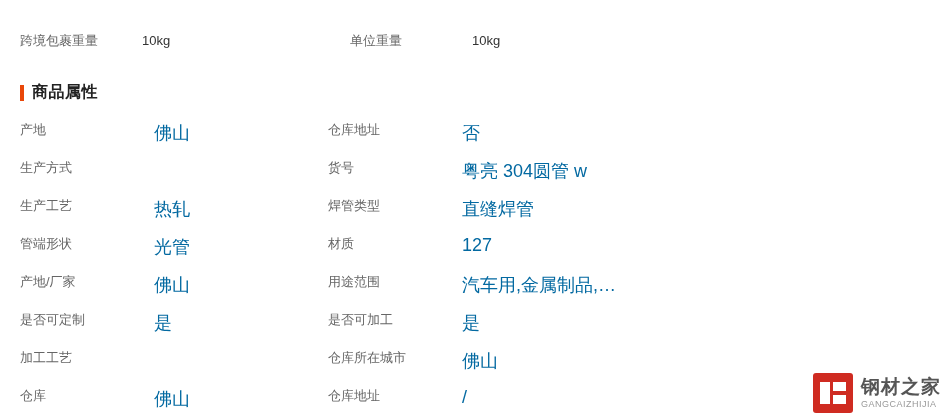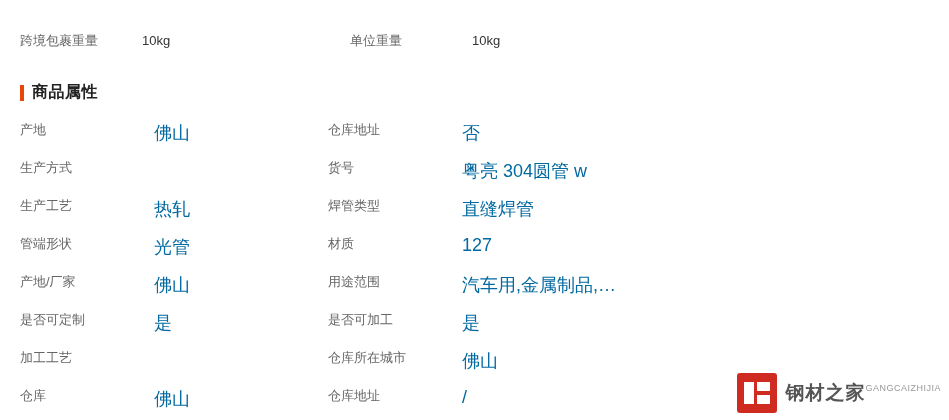--- a/index.html
+++ b/index.html
@@ -119,20 +119,21 @@
   }
   .wm-mark .b1, .wm-mark .b2, .wm-mark .b3 {
     position: absolute;
     background: #ffffff;
   }
   .wm-mark .b1 { left: 7px; top: 9px; width: 10px; height: 22px; }
   .wm-mark .b2 { left: 20px; top: 9px; width: 13px; height: 9px; }
   .wm-mark .b3 { left: 20px; top: 22px; width: 13px; height: 9px; }
   .wm-text {
     display: flex;
+    flex-direction: column;
     justify-content: flex-start;
   }
   .wm-cn {
     font-size: 19px;
     font-weight: bold;
     color: #555555;
     letter-spacing: 1px;
     line-height: 22px;
   }
   .wm-en {

